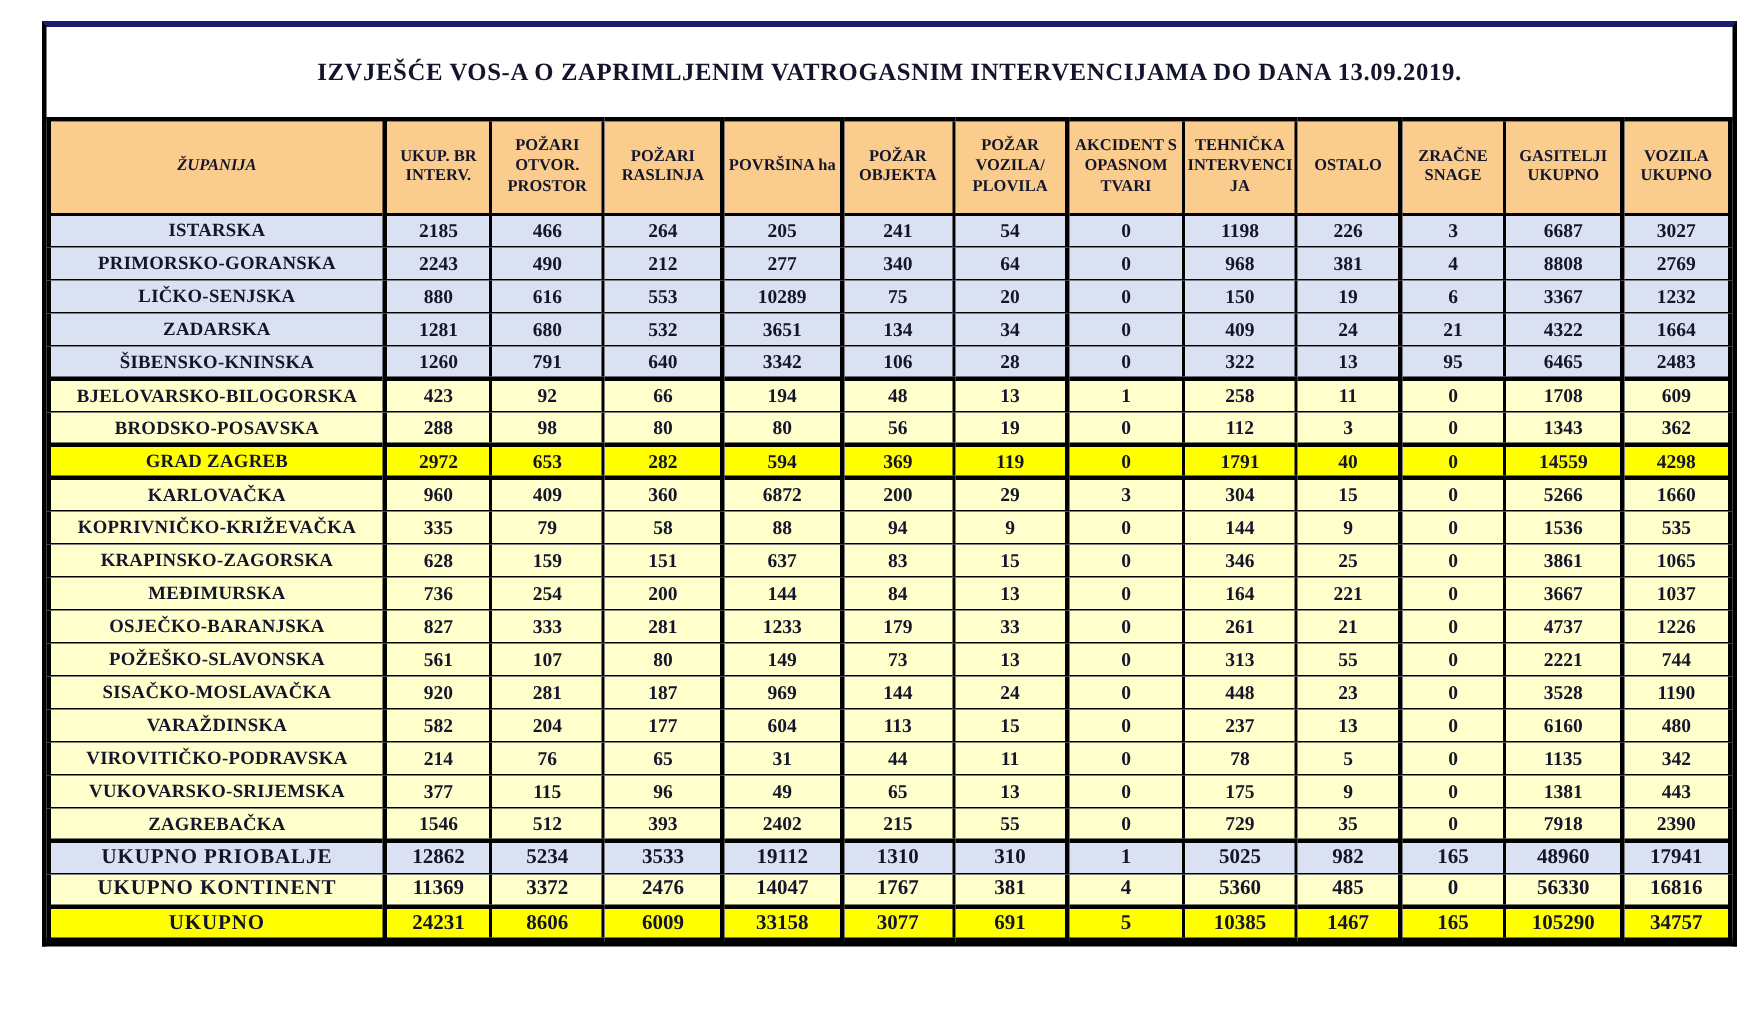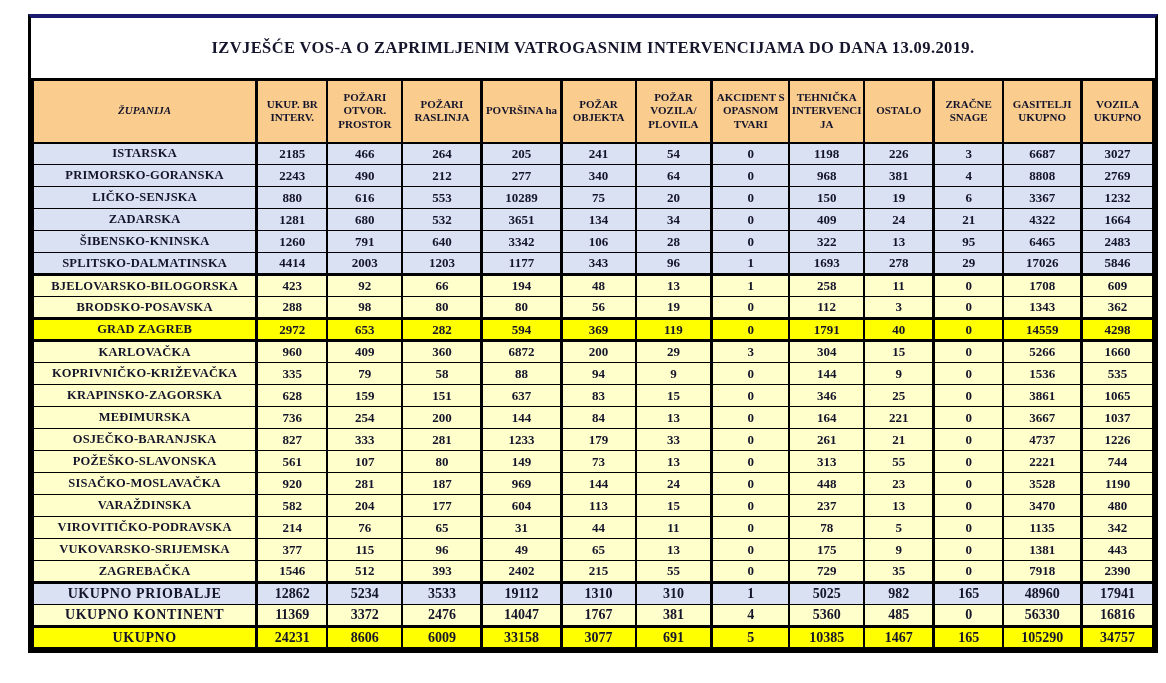--- a/index.html
+++ b/index.html
@@ -163,35 +163,20 @@
             <td class="thick-r">3342</td>
             <td>106</td>
             <td class="thick-r">28</td>
             <td>0</td>
             <td>322</td>
             <td class="thick-r">13</td>
             <td>95</td>
             <td class="thick-r">6465</td>
             <td>2483</td>
           </tr>
-          <tr class="tone-blue">
-            <td class="label thick-r">SPLITSKO-DALMATINSKA</td>
-            <td>4414</td>
-            <td>2003</td>
-            <td class="thick-r">1203</td>
-            <td class="thick-r">1177</td>
-            <td>343</td>
-            <td class="thick-r">96</td>
-            <td>1</td>
-            <td>1693</td>
-            <td class="thick-r">278</td>
-            <td>29</td>
-            <td class="thick-r">17026</td>
-            <td>5846</td>
-          </tr>
           <tr class="tone-yellow thick-top">
             <td class="label thick-r">BJELOVARSKO-BILOGORSKA</td>
             <td>423</td>
             <td>92</td>
             <td class="thick-r">66</td>
             <td class="thick-r">194</td>
             <td>48</td>
             <td class="thick-r">13</td>
             <td>1</td>
             <td>258</td>
@@ -340,21 +325,21 @@
             <td>582</td>
             <td>204</td>
             <td class="thick-r">177</td>
             <td class="thick-r">604</td>
             <td>113</td>
             <td class="thick-r">15</td>
             <td>0</td>
             <td>237</td>
             <td class="thick-r">13</td>
             <td>0</td>
-            <td class="thick-r">3470</td>
+            <td class="thick-r">6160</td>
             <td>480</td>
           </tr>
           <tr class="tone-yellow">
             <td class="label thick-r">VIROVITIČKO-PODRAVSKA</td>
             <td>214</td>
             <td>76</td>
             <td class="thick-r">65</td>
             <td class="thick-r">31</td>
             <td>44</td>
             <td class="thick-r">11</td>

